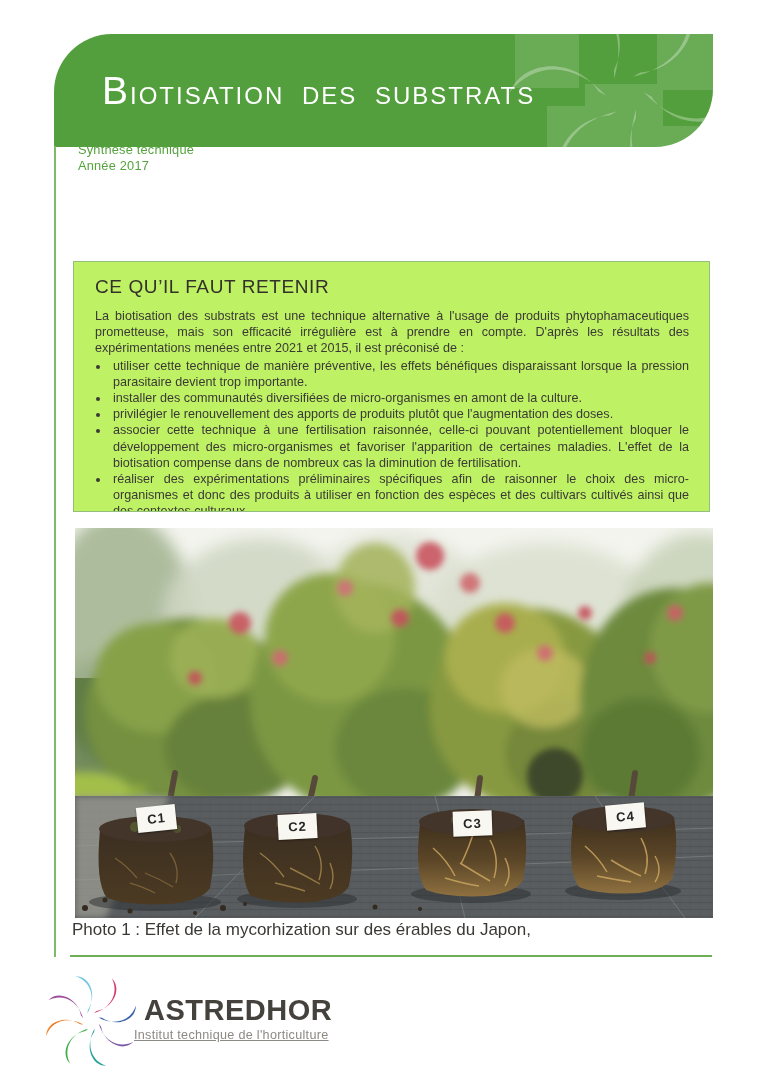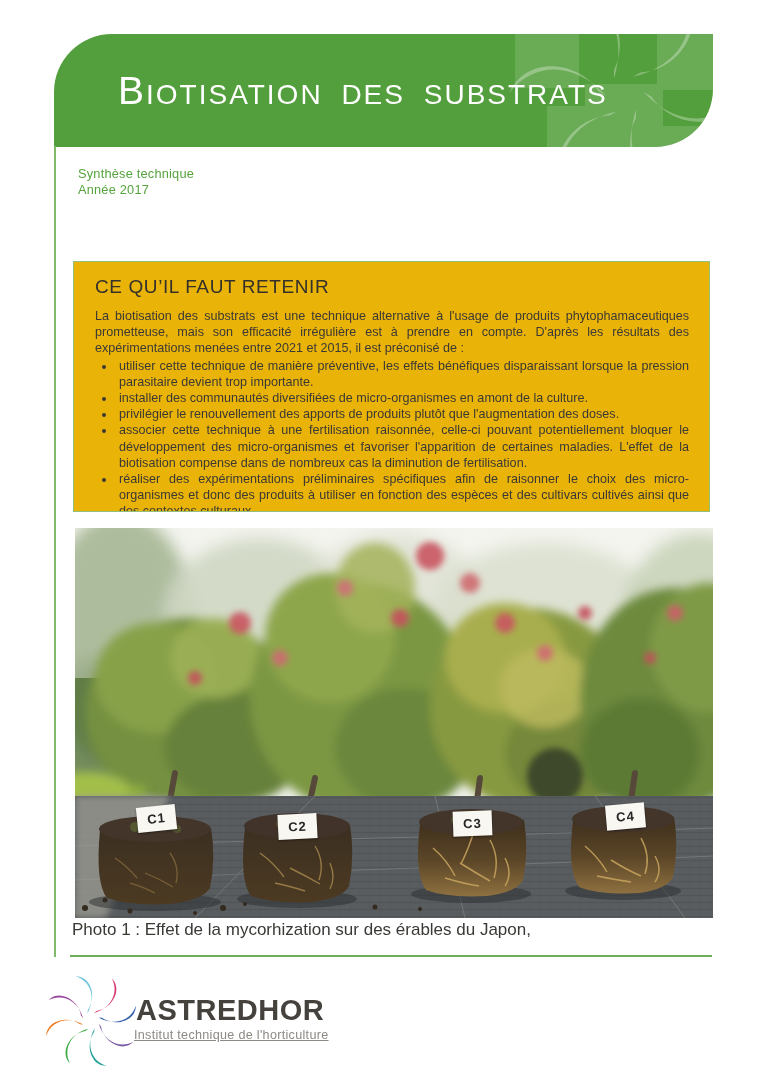--- a/index.html
+++ b/index.html
@@ -8,49 +8,49 @@
     width:768px; height:1085px; position:relative; overflow:hidden;
     font-family:"Liberation Sans", sans-serif; color:#3b3935;
   }
   
   .banner {
     position:absolute; left:54px; top:34px; width:659px; height:113px;
     background:#549f3d; border-radius:58px 0 58px 0; overflow:hidden;
   }
   .banner-flower { position:absolute; right:-14px; top:-12px; }
   .banner-title {
-    position:absolute; left:64px; top:34px; line-height:46px;
-    color:#ffffff; font-size:28px; font-weight:400;
+    position:absolute; left:48px; top:34px; line-height:46px;
+    color:#ffffff; font-size:24px; font-weight:400;
     letter-spacing:2px; word-spacing:9px; white-space:nowrap;
   }
   .banner-title::first-letter { font-size:39px; }
   
   .accent-line {
     position:absolute; left:54px; top:146px; width:2px; height:811px;
     background:#7fb96a;
   }
   
   .meta {
-    position:absolute; left:78px; top:166px;
+    position:absolute; left:78px; top:142px;
     color:#55a33c; font-size:12.8px; line-height:15.5px; letter-spacing:0.2px;
   }
   
   .retain-box {
     position:absolute; left:73px; top:261px; width:637px; height:251px;
-    border:1.5px solid #92c07c; background:#eab308; padding:14px 20px 0 21px;
+    border:1.5px solid #92c07c; background:#bef264; padding:14px 20px 0 21px;
     overflow:hidden;
   }
   .retain-box h2 {
     font-size:19px; font-weight:500; color:#34312b; letter-spacing:0.6px;
     margin-bottom:10px;
   }
   .retain-box p {
     font-size:12.6px; line-height:16.2px; text-align:justify; color:#3b3935;
   }
-  .retain-box ul { margin:1px 0 0 21px; }
+  .retain-box ul { margin:1px 0 0 15px; }
   .retain-box li {
     font-size:12.6px; line-height:16.2px; text-align:justify; color:#3b3935;
     padding-left:3px;
   }
   
   .photo {
     position:absolute; left:75px; top:528px; width:638px; height:390px;
     background:#e9eae2; overflow:hidden;
   }
   .plabel {
@@ -67,21 +67,21 @@
   .caption .cap2 { padding-left:43px; }
   .caption .it { font-style:italic; }
   
   .rule {
     position:absolute; left:70px; top:955px; width:642px; height:2px;
     background:#6fae57;
   }
   
   .logo-flower { position:absolute; left:46px; top:976px; }
   .brand {
-    position:absolute; left:136px; top:994px;
+    position:absolute; left:144px; top:994px;
     font-size:29px; font-weight:700; color:#45413d; letter-spacing:0.5px;
   }
   .tagline {
     position:absolute; left:134px; top:1028px;
     font-size:12.6px; color:#8d8984; letter-spacing:0.3px;text-decoration:underline;
   }
 </style>
 </head>
 <body>
 

